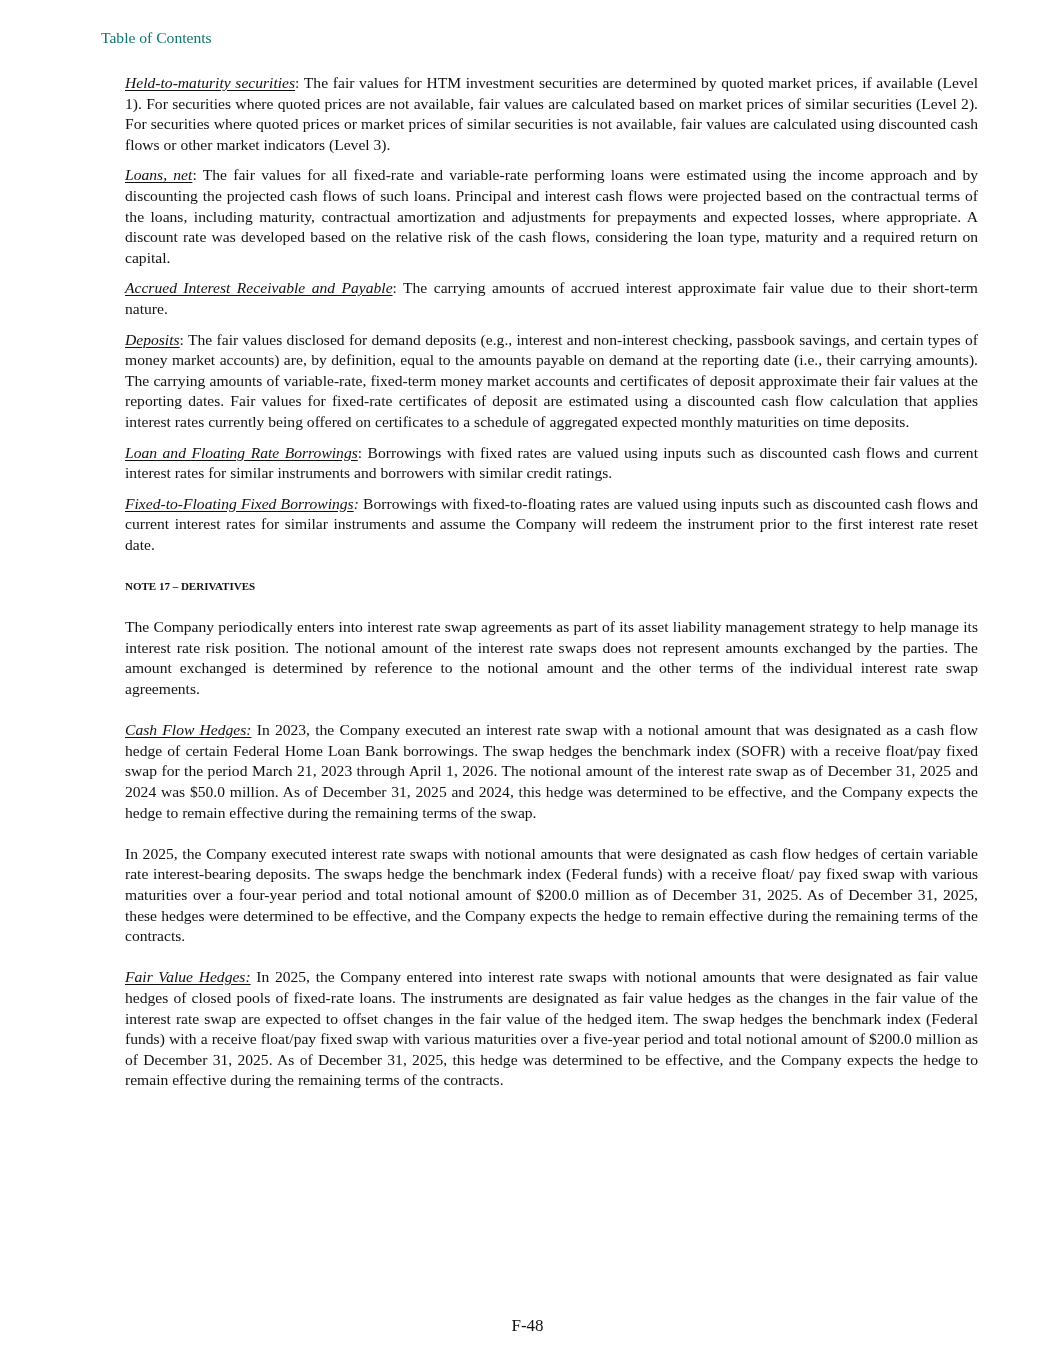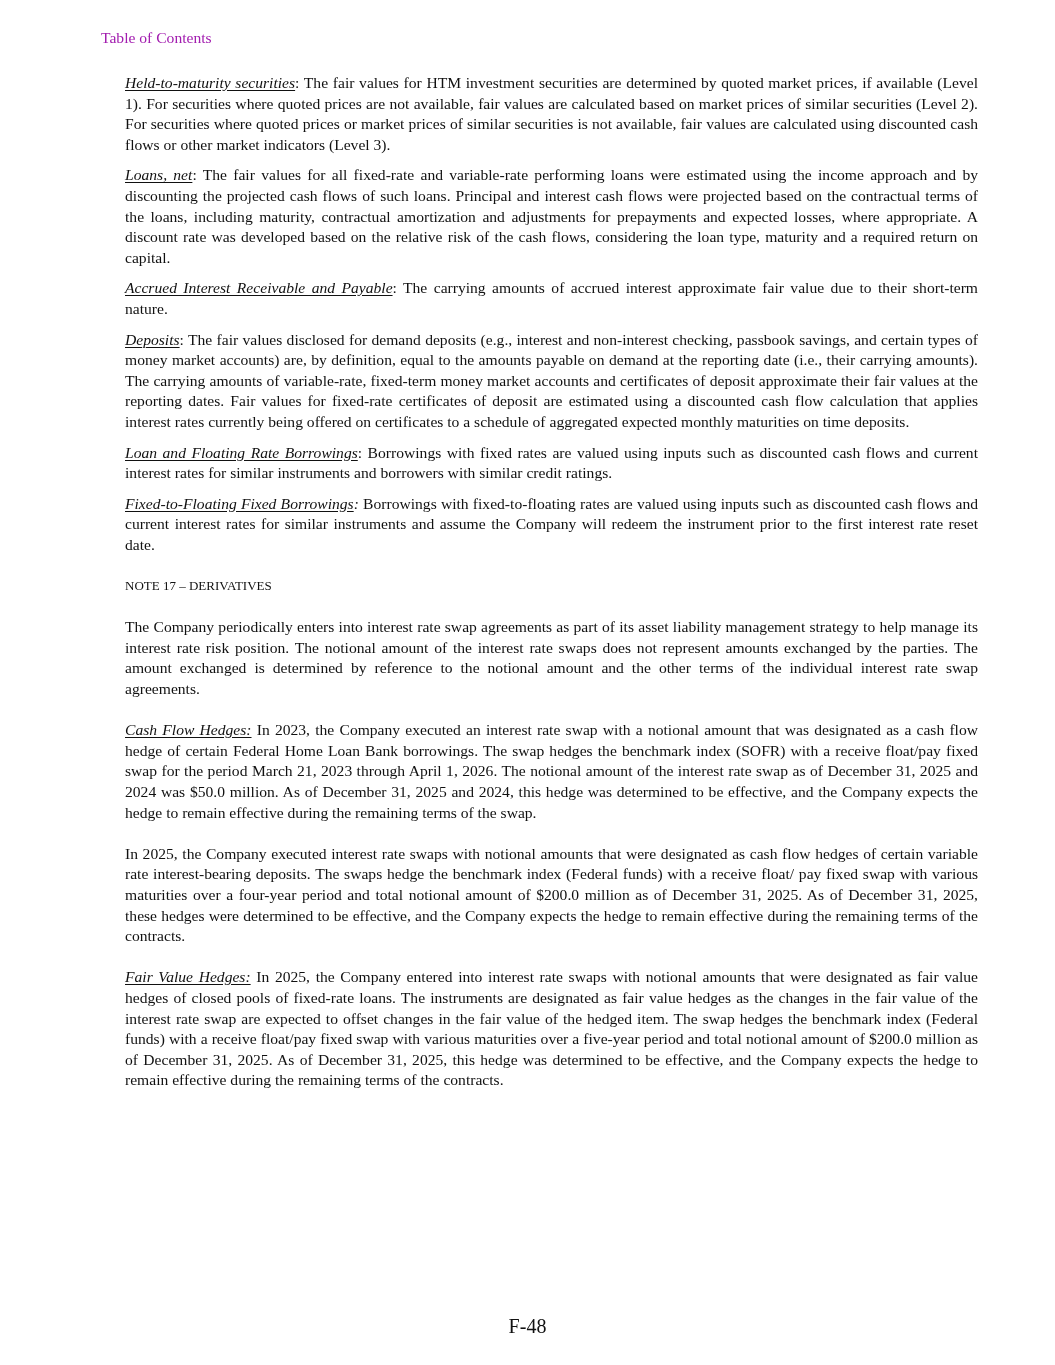--- a/index.html
+++ b/index.html
@@ -15,21 +15,21 @@
       font-family: "Liberation Serif", "DejaVu Serif", serif;
       color: #111111;
       font-size: 15.6px;
       line-height: 20.6px;
     }
     .toc-link {
       position: absolute;
       left: 101px;
       top: 28px;
       font-size: 15.6px;
-      color: #a21caf;
+      color: #0f766e;
       text-decoration: none;
       cursor: pointer;
     }
     .content {
       position: absolute;
       left: 101px;
       top: 73px;
       width: 853px;
       margin-left: 24px;
     }
@@ -39,31 +39,31 @@
       text-align-last: left;
     }
     .p-tight { margin-bottom: 10px; }
     .p-loose { margin-bottom: 20.6px; }
     .term {
       font-style: italic;
       text-decoration: underline;
       text-underline-offset: 2px;
     }
     .note-heading {
-      font-weight: normal;
+      font-weight: bold;
       margin: 0 0 20.6px 0;
-      font-size: 13px;
+      font-size: 11px;
     }
     .page-footer {
       position: absolute;
       left: 0;
       width: 1055px;
       top: 1316px;
       text-align: center;
-      font-size: 20px;
+      font-size: 17px;
     }
   </style>
 </head>
 <body>
 
 <a class="toc-link">Table of Contents</a>
 
 <div class="content">
 
   <p class="p-tight"><span class="term">Held-to-maturity securities</span><span>:</span><span> The fair values for HTM investment securities are determined by quoted market prices, if available (Level 1). For securities where quoted prices are not available, fair values are calculated based on market prices of similar securities (Level 2). For securities where quoted prices or market prices of similar securities is not available, fair values are calculated using discounted cash flows or other market indicators (Level 3).</span></p>

